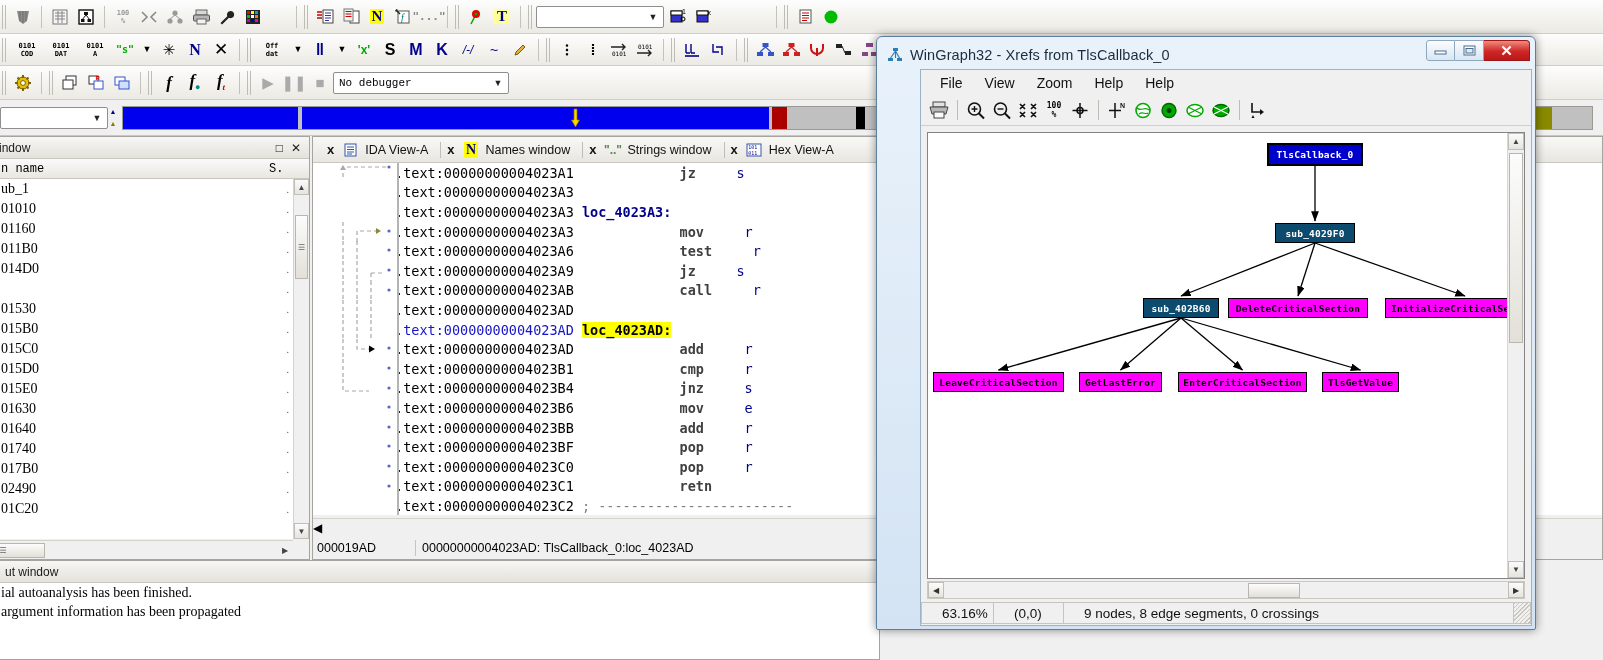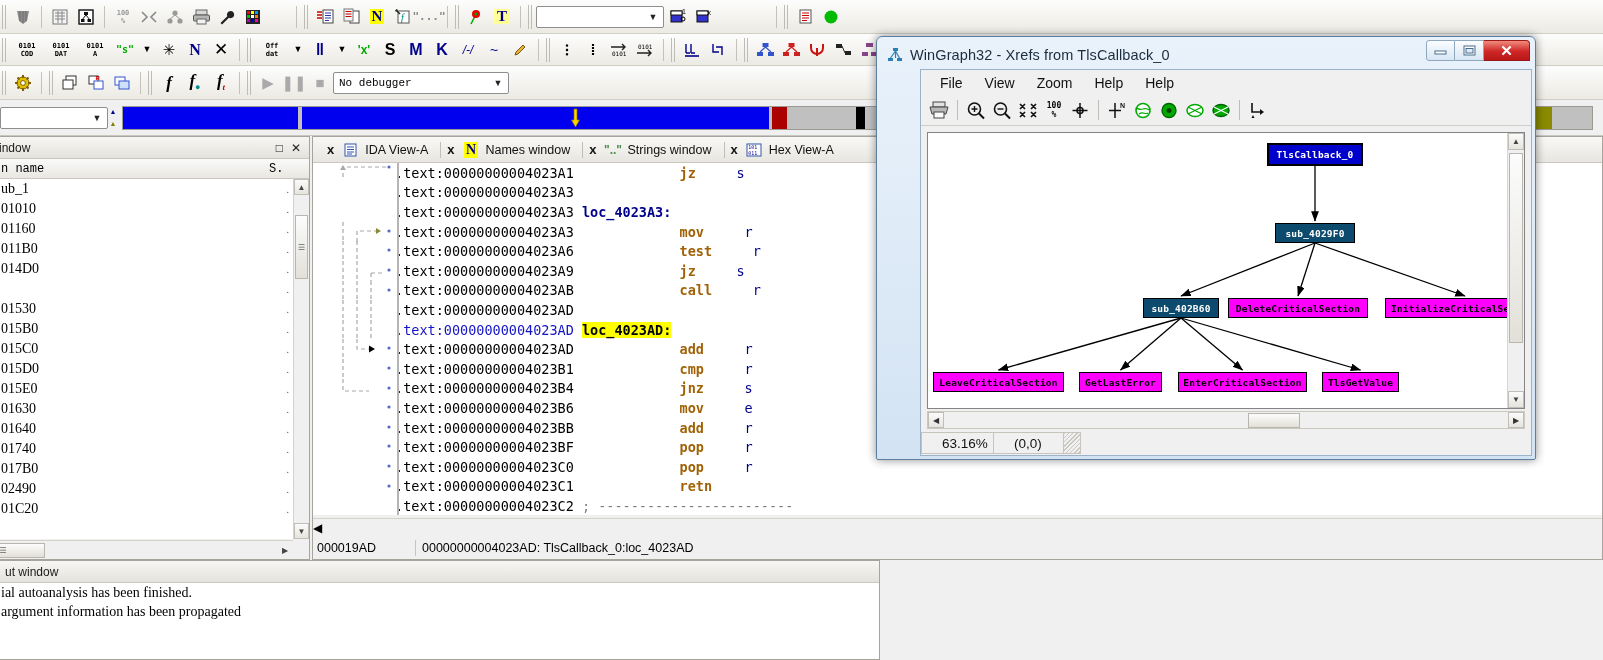--- a/index.html
+++ b/index.html
@@ -107,41 +107,41 @@
 
   #code { position: absolute; top: 26px; left: 0; right: 0; bottom: 44px;
      background: #fff; overflow: hidden; font-family: "DejaVu Sans Mono", monospace;
      font-size: 13.5px; }
   .cline { height: 19.6px; display: flex; align-items: center; white-space: pre; }
   .arrows { width: 82px; height: 19.6px; position: relative; flex: 0 0 auto; }
   .addr { color: #000; }
   .addr.sel { color: #1414c8; }
   .lbl { color: #00008b; font-weight: bold; }
   .lbl.hl { background: #ffff00; color: #000; }
-  .mn { color: #a16207; font-weight: bold; }
+  .mn { color: #404040; font-weight: bold; }
   .op { color: #00008b; }
   .cmt { color: #808080; }
   #code .bar { position:absolute; left: 84px; top:0; bottom:0; width:2px; background:#b4b4b4;}
 
   #codehs { position: absolute; left: 0; right: 0; bottom: 22px; height: 19px;
      background: #f0f0f0; border-top: 1px solid #d4d2ca; display:flex; align-items:center; }
   #codestat { position: absolute; left:0; right:0; bottom: 0; height: 22px;
      background: #f0f0f0; display:flex; align-items:center; font-size: 12.5px; }
   #codestat .s1 { width: 96px; padding-left: 4px; }
   #codestat .vs { width:1px; height:16px; background:#c6c4bc; margin:0 6px; }
 
   
   #outwin { position: absolute; left: -40px; top: 560px; width: 920px; height: 100px;
      background: #f0f0f0; border: 1px solid #a6a49c; }
   #outlist { position:absolute; top:22px; left:0; right:0; bottom:0; background:#fff;
      font-family:"Liberation Serif", serif; font-size: 14px; padding-left: 40px; }
   #outlist div { height: 19px; line-height: 19px; }
 
   
-  #wg { position: absolute; left: 876px; top: 36px; width: 660px; height: 424px;
+  #wg { position: absolute; left: 876px; top: 36px; width: 660px; height: 594px;
      border: 1px solid #5d7f9e; border-radius: 6px 6px 2px 2px;
      background: linear-gradient(#e9f2fb,#d3e3f3);
      box-shadow: 0 0 10px rgba(0,0,0,.45);
      padding: 3px; }
   #wgtitle { height: 29px; display: flex; align-items: center; padding-left: 6px; position: relative; }
   #wgtitle .t { font-size: 14.5px; color: #1b2c3d; margin-left: 7px; letter-spacing: .1px; }
   #wgicon { width:17px;height:17px;display:flex;align-items:center;justify-content:center; }
   #wgbtns { position: absolute; right: 2px; top: 0px; display: flex; }
   .wgb { width: 29px; height: 21px; border: 1px solid #8fa8bd; border-left: none;
      background: linear-gradient(#fbfdff,#d8e6f4); display:flex;align-items:center;justify-content:center; }
@@ -983,17 +983,18 @@
 
       <div id="ghscroll">
         <div class="hbtn2">◀</div>
         <div id="ghthumb"></div>
         <div class="hbtn2" style="margin-left:auto;">▶</div>
       </div>
 
       <div id="wgstatus">
         <span class="cell c1">63.16%</span>
         <span class="cell c2">(0,0)</span>
+        <span class="cell c3">9 nodes, 8 edge segments, 0 crossings</span>
         <span class="grip"></span>
       </div>
     </div>
   </div>
 </div>
 
 </body></html>

